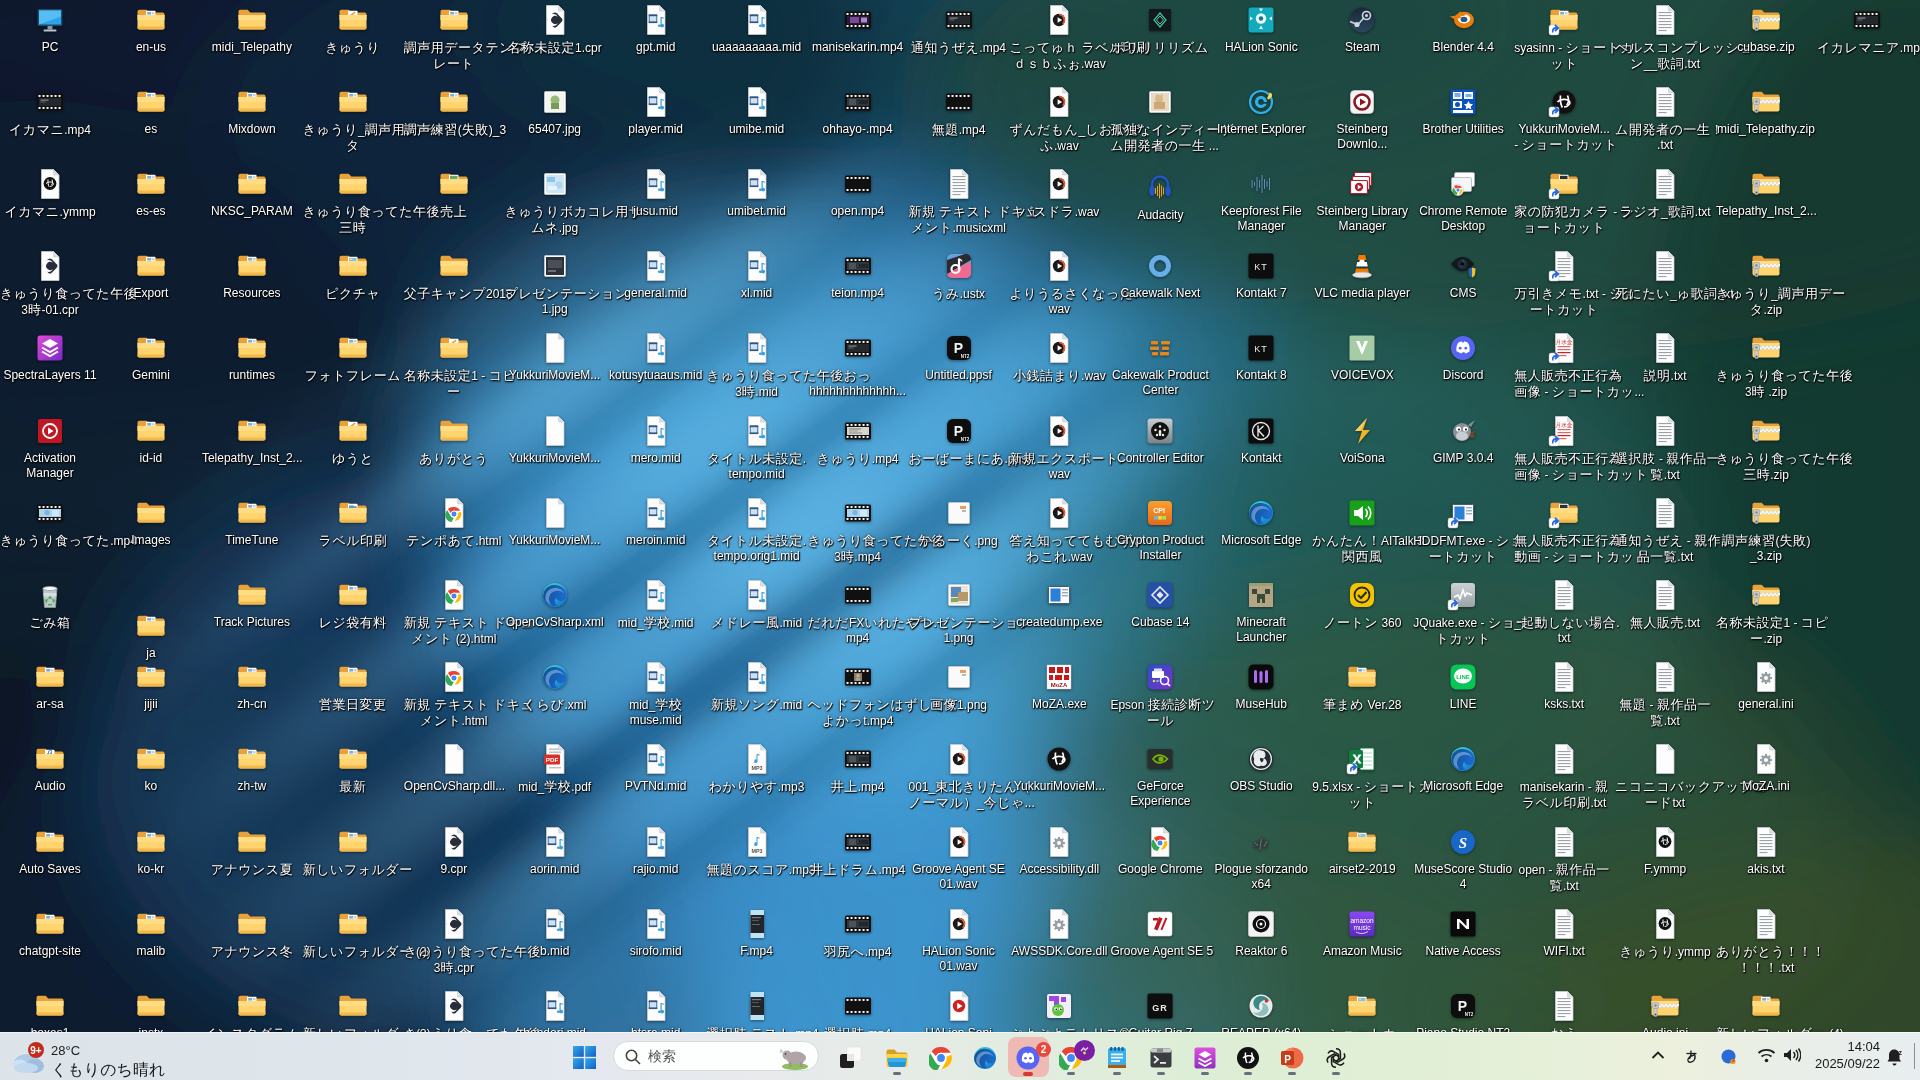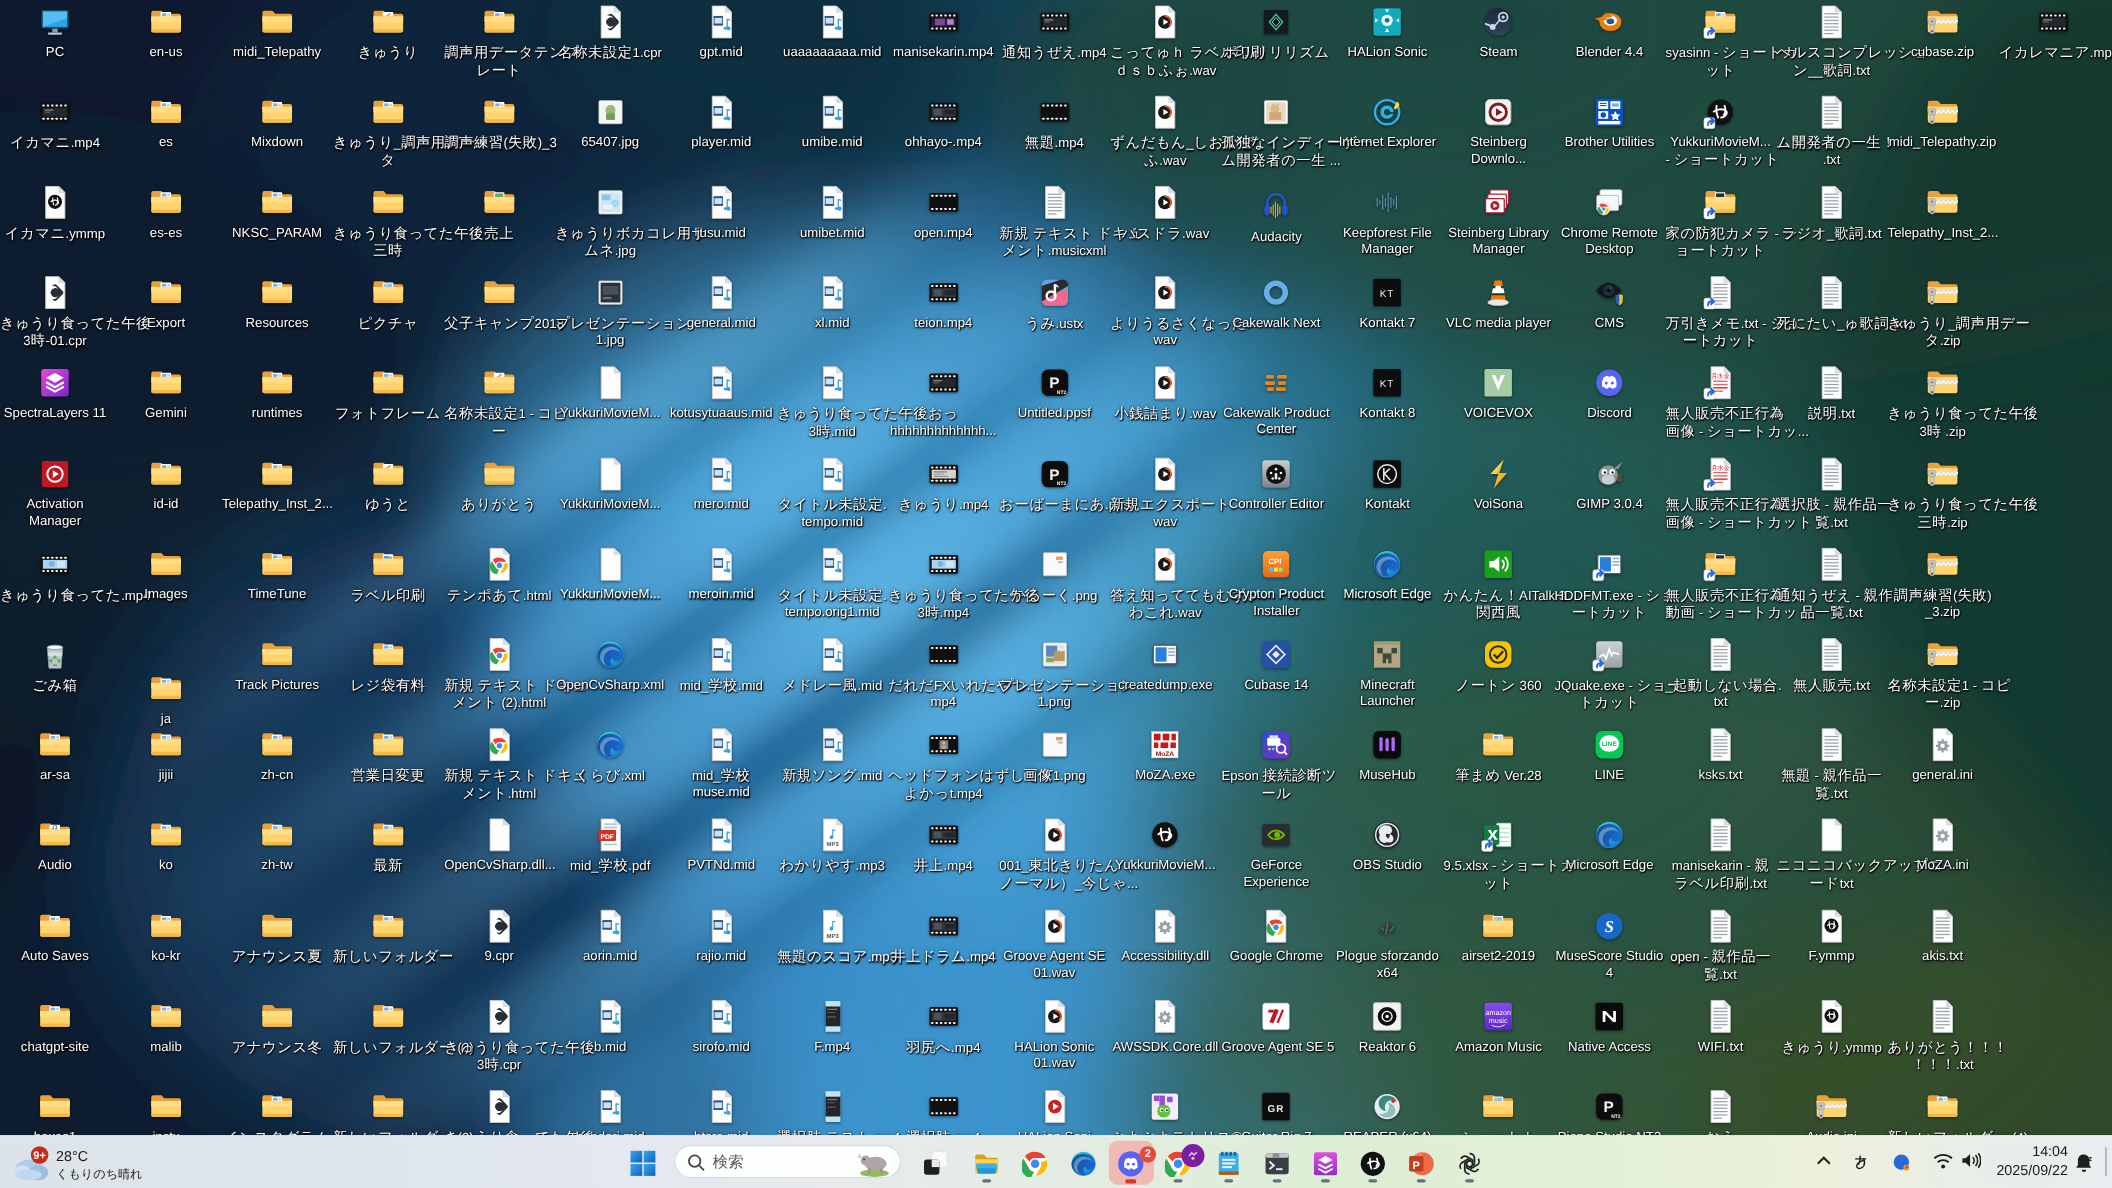--- a/index.html
+++ b/index.html
@@ -2311,21 +2311,21 @@
 <div style="position:absolute;left:10px;top:8px;width:190px;height:34px">
 <svg width="46" height="40" viewBox="0 0 46 40" style="position:absolute;left:0;top:0">
 <ellipse cx="17" cy="22" rx="13" ry="9" fill="#aecbe8"></ellipse>
 <ellipse cx="10" cy="25" rx="8" ry="6.5" fill="#cfe2f4"></ellipse>
 <ellipse cx="25" cy="25" rx="9" ry="7" fill="#9dbede"></ellipse>
 <ellipse cx="16" cy="27" rx="12" ry="5" fill="#c2d8ee"></ellipse>
 <circle cx="26" cy="9" r="8" fill="#c42b1c"></circle>
 <text x="26" y="12.5" font-size="10" font-weight="bold" fill="#fff" text-anchor="middle" font-family="Liberation Sans">9+</text>
 </svg>
 <div style="position:absolute;left:41px;top:2px;font-size:13px;color:#1b1b1b">28°C</div>
-<div style="position:absolute;left:41px;top:19px;font-size:11px;color:#1b1b1b">くもりのち晴れ</div>
+<div style="position:absolute;left:41px;top:19px;font-size:16px;color:#1b1b1b">くもりのち晴れ</div>
 </div>
 <svg style="position:absolute;left:573px;top:13px" width="23" height="23" viewBox="0 0 23 23">
 <defs>
         <linearGradient id="wlg" x1="0" y1="0" x2="1" y2="1">
           <stop offset="0" stop-color="#3ba7ec"></stop>
           <stop offset="1" stop-color="#0d62c2"></stop>
         </linearGradient>
       </defs>
 <rect x="0" y="0" width="10.8" height="10.8" fill="url(#wlg)"></rect>
       <rect x="12.2" y="0" width="10.8" height="10.8" fill="url(#wlg)"></rect>

